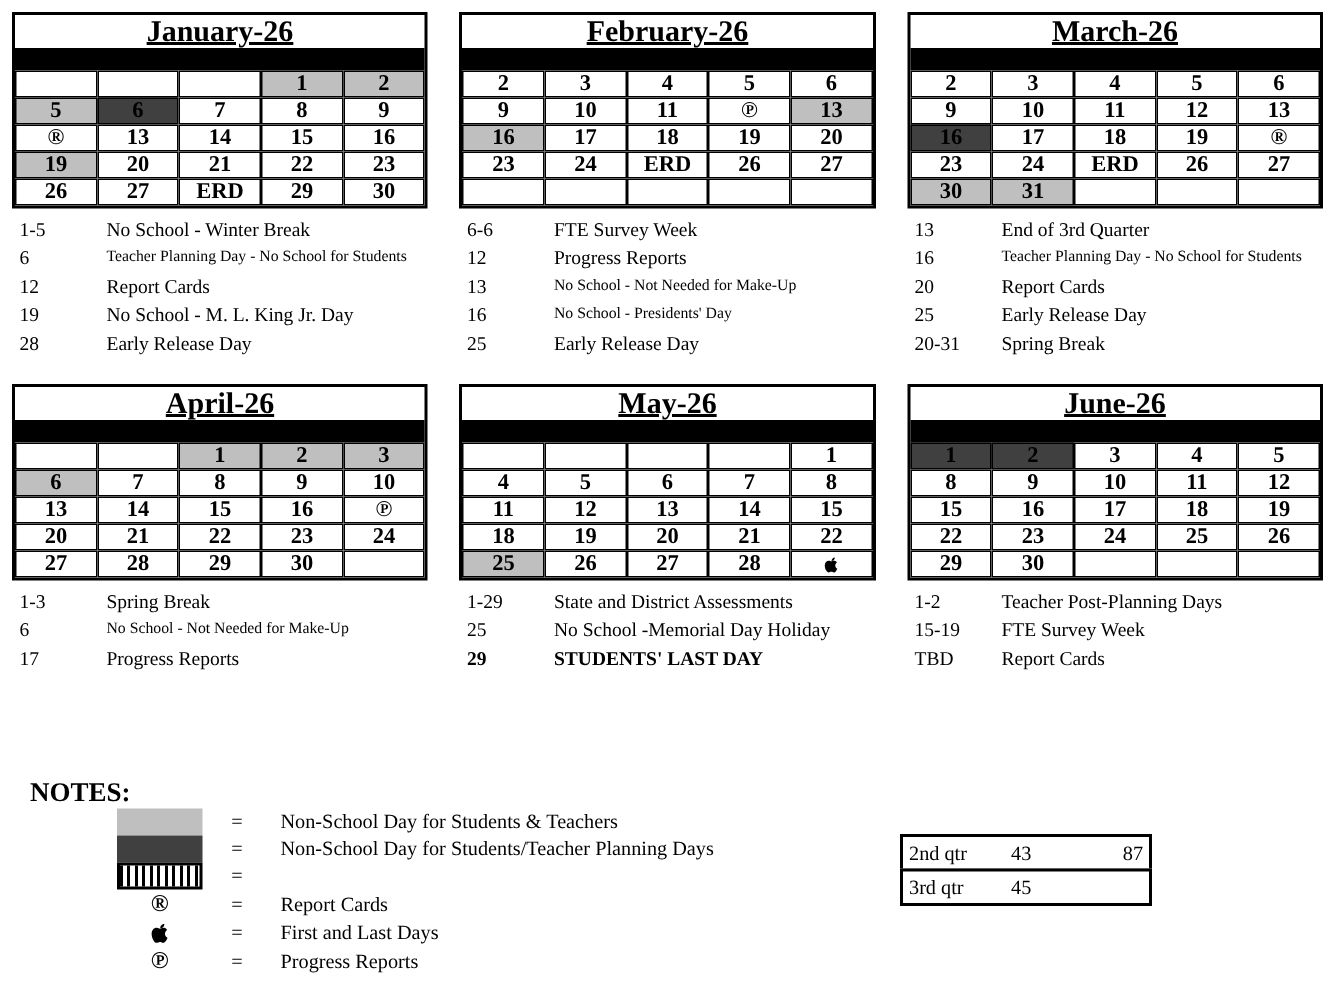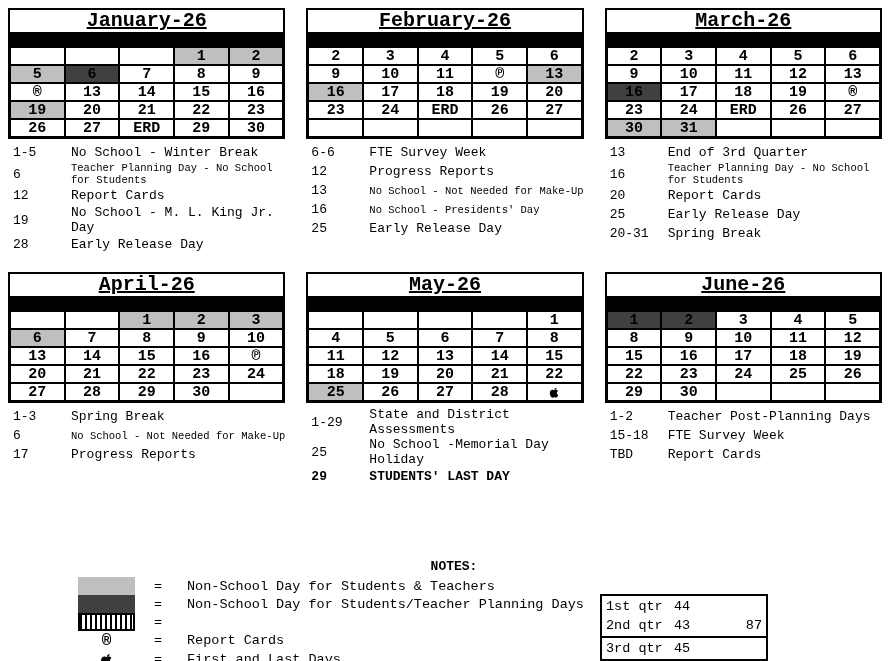--- a/index.html
+++ b/index.html
@@ -1,17 +1,17 @@
 <!DOCTYPE html>
 <html><head>
 <meta charset="utf-8">
 <style>
   html,body{margin:0;padding:0;background:#fff;}
   .page{position:relative;width:888px;height:661px;background:#fff;overflow:hidden;
-        font-family:Liberation Mono, monospace;color:#000;}
+        font-family:Liberation Serif, serif;color:#000;}
   .months-grid{display:grid;grid-template-columns:repeat(3,1fr);column-gap:21px;row-gap:18px;
                padding:8px 6px 0 8px;align-items:start;}
   
   .cal{border:2px solid #000;}
   .cal-title{height:22px;line-height:22px;text-align:center;font-size:20px;font-weight:bold;
              text-decoration:underline;letter-spacing:0px;}
   .cal-bar{height:15px;background:#000;}
   .cal-week{display:grid;grid-template-columns:repeat(5,1fr);}
   .cal-cell{height:16px;border:1px solid #000;display:flex;align-items:center;justify-content:center;
             font-size:15px;font-weight:bold;line-height:1;background:#fff;}
@@ -22,21 +22,21 @@
   .apple-legend{width:14px;height:14px;display:block;}
   
   .month-notes{margin-top:4px;}
   .note-row{display:flex;align-items:center;min-height:19px;}
   .note-day{flex:none;width:58px;padding-left:5px;font-size:13px;}
   .note-text{font-size:13px;}
   .note-text.small{font-size:10.5px;}
   .bold{font-weight:bold;}
   
   .notes-section{position:relative;margin-top:72px;height:140px;}
-  .notes-heading{margin-left:20px;font-size:13px;font-weight:bold;height:17px;line-height:17px;text-align:center;}
+  .notes-heading{margin-left:20px;font-size:18px;font-weight:bold;height:17px;line-height:17px;}
   .legend{margin-top:2px;}
   .legend-row{display:flex;align-items:center;}
   .legend-row.swatch-row{height:18px;}
   .legend-row.icon-row{height:19px;}
   .legend-key{flex:none;margin-left:78px;width:57px;height:100%;
               display:flex;align-items:center;justify-content:center;}
   .swatch{width:100%;height:100%;box-sizing:border-box;}
   .swatch.light{background:#bfbfbf;}
   .swatch.dark{background:#404040;}
   .swatch.striped{border:2px solid #000;
@@ -409,21 +409,21 @@
             <div class="cal-cell"></div>
             <div class="cal-cell"></div>
           </div>
         </div>
         <div class="month-notes">
           <div class="note-row">
             <span class="note-day">1-2</span>
             <span class="note-text">Teacher Post-Planning Days</span>
           </div>
           <div class="note-row">
-            <span class="note-day">15-18</span>
+            <span class="note-day">15-19</span>
             <span class="note-text">FTE Survey Week</span>
           </div>
           <div class="note-row">
             <span class="note-day">TBD</span>
             <span class="note-text">Report Cards</span>
           </div>
         </div>
       </div>
     </div>
 
@@ -471,25 +471,20 @@
           <div class="legend-key">
             <span class="legend-glyph">℗</span>
           </div>
           <span class="legend-eq">=</span>
           <span class="legend-label">Progress Reports</span>
         </div>
       </div>
     <div class="quarter-table">
         <div class="q-group">
           <div class="q-row">
-            <span class="q-label">1st qtr</span>
-            <span class="q-days">44</span>
-            <span class="q-cum"></span>
-          </div>
-          <div class="q-row">
             <span class="q-label">2nd qtr</span>
             <span class="q-days">43</span>
             <span class="q-cum">87</span>
           </div>
         </div>
         <div class="q-group">
           <div class="q-row">
             <span class="q-label">3rd qtr</span>
             <span class="q-days">45</span>
             <span class="q-cum"></span>

